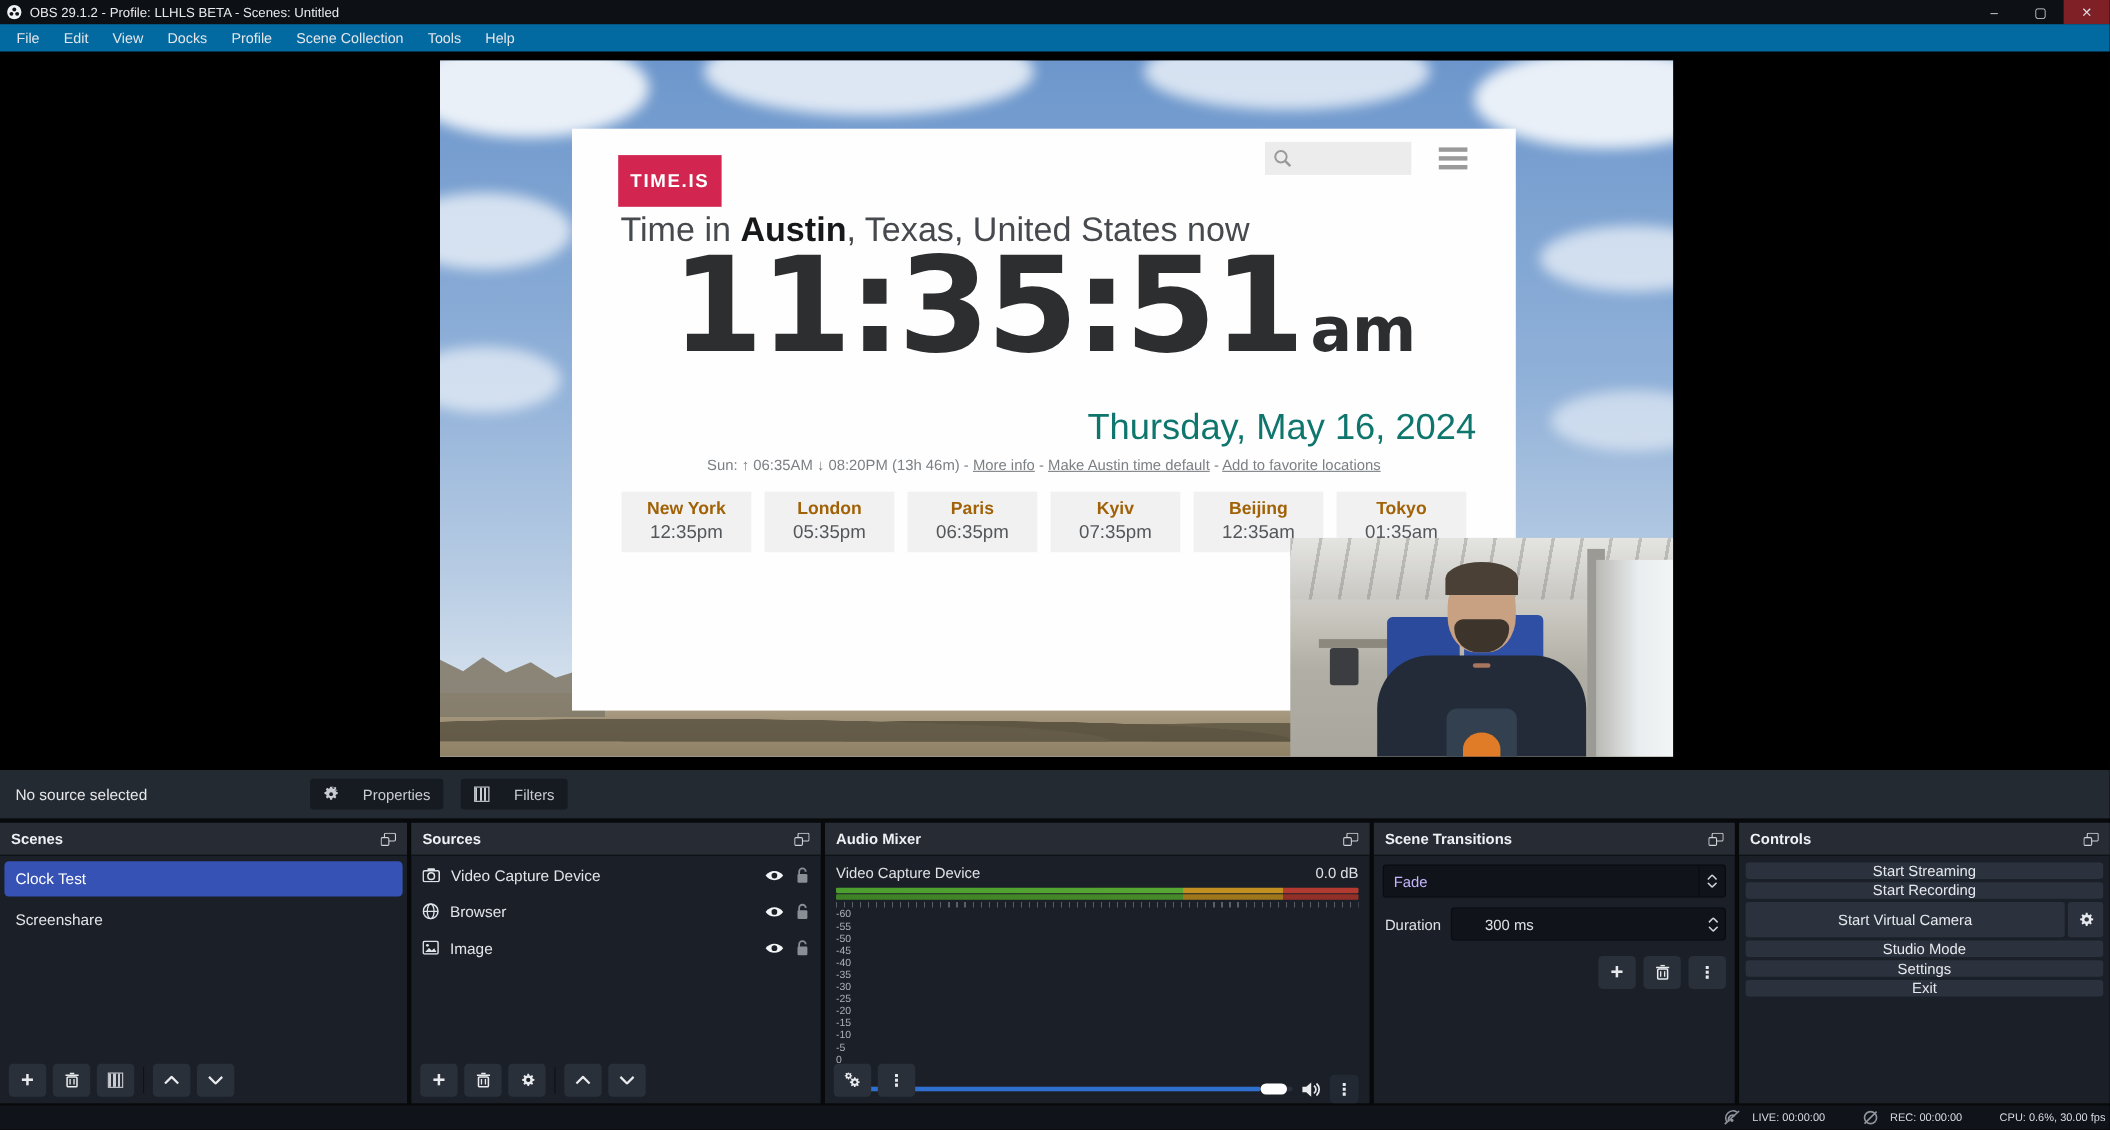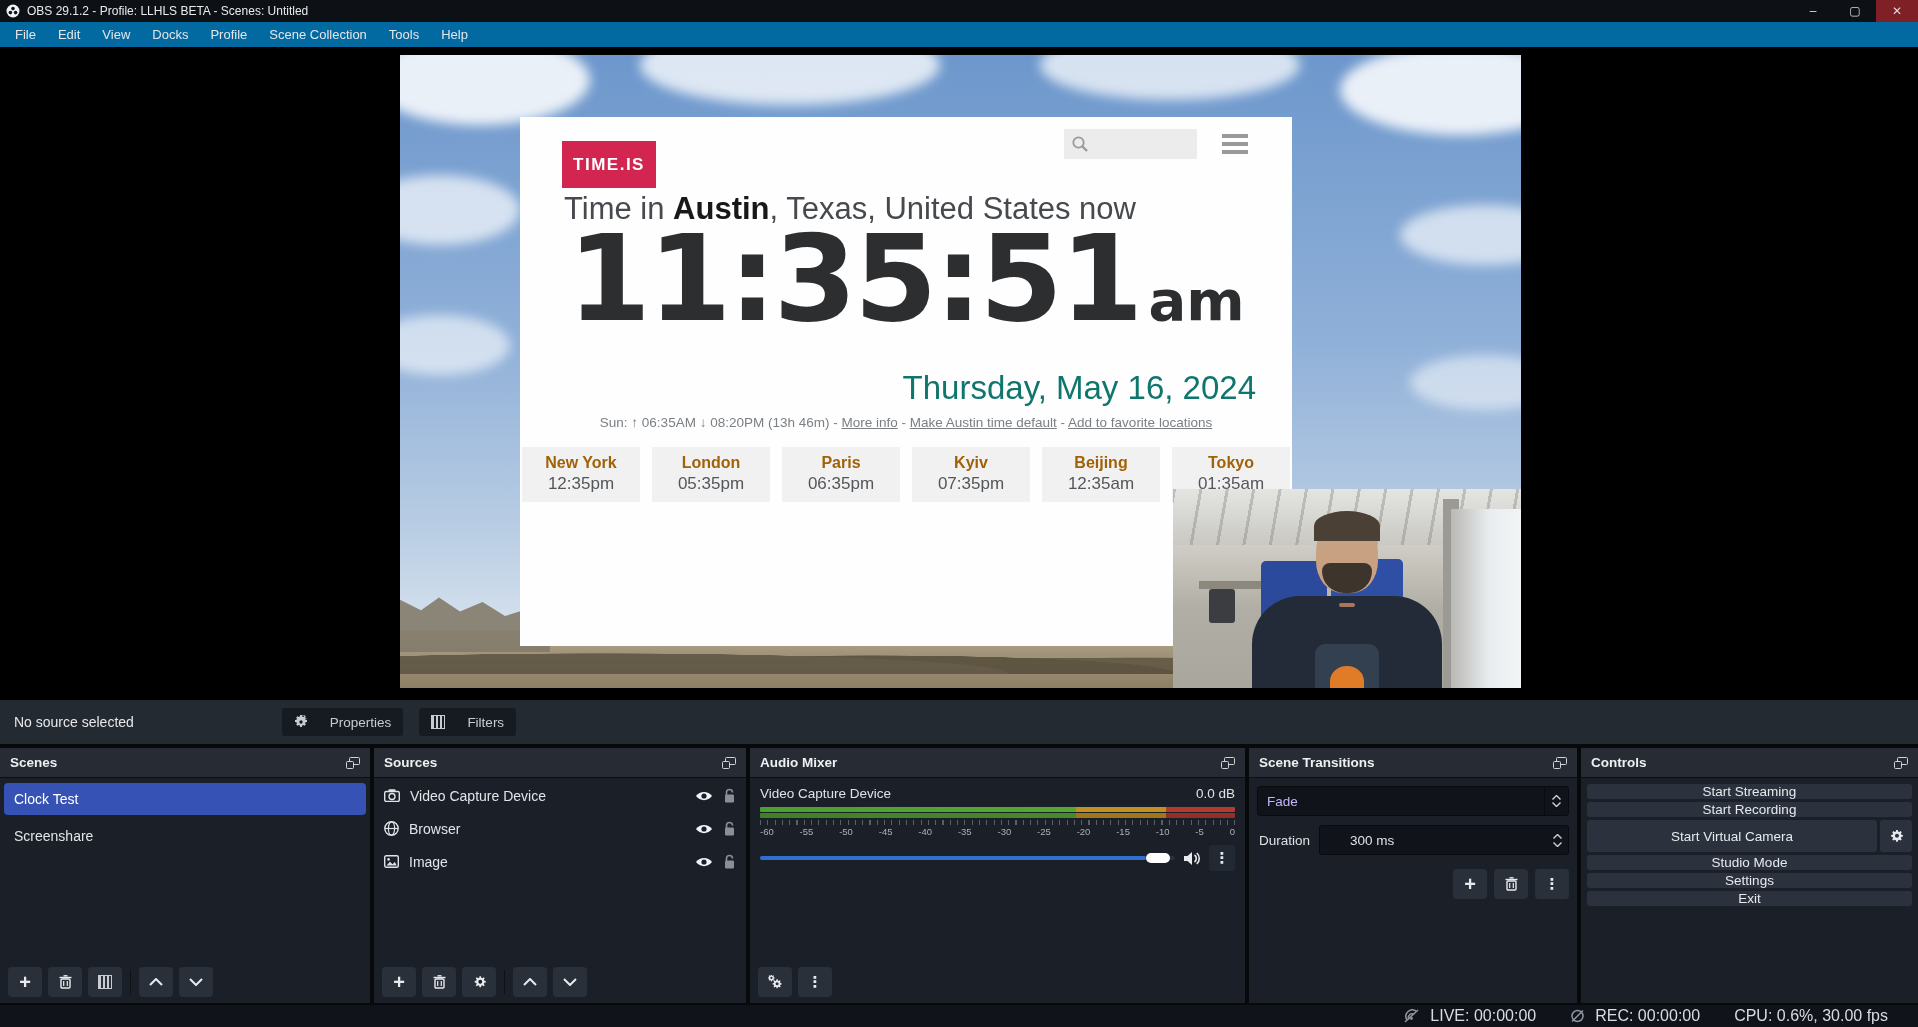--- a/index.html
+++ b/index.html
@@ -33,21 +33,21 @@
     background:
       radial-gradient(60% 100% at 18% 100%, #574f3e 0 60%, transparent 61%),
       radial-gradient(45% 90% at 42% 100%, #4f4836 0 60%, transparent 61%),
       radial-gradient(55% 80% at 66% 100%, #5a523f 0 60%, transparent 61%),
       radial-gradient(50% 95% at 88% 100%, #524b39 0 60%, transparent 61%);
     opacity:.8; }
   .mountains { position:absolute; left:0; bottom:36px; width:150px; height:58px; background:#837b6c;
     clip-path:polygon(0 100%,0 10%,14% 28%,26% 6%,40% 30%,55% 14%,70% 38%,85% 26%,100% 55%,100% 100%); opacity:.9; }
 
   
-  .browser { position:absolute; left:120px; top:62px; width:772px; height:529px; background:#fefefe; }
+  .browser { position:absolute; left:120px; top:62px; width:858px; height:529px; background:#fefefe; }
   .ti-logo { position:absolute; left:42px; top:24px; width:94px; height:47px; background:#d2254f;
     color:#fff; font-weight:bold; font-size:17px; letter-spacing:1.5px;
     display:flex; align-items:center; justify-content:center; }
   .ti-search { position:absolute; top:12px; right:95px; width:133px; height:30px; background:#ececec;
     display:flex; align-items:center; padding-left:7px; }
   .ti-burger { position:absolute; top:17px; right:44px; width:26px; height:20px;
     display:flex; flex-direction:column; justify-content:space-between; }
   .ti-burger div { height:4px; background:#9a9a9a; }
   .ti-heading { position:absolute; left:44px; top:74px; font-size:31px; color:#46494d; }
   .ti-heading b { color:#17181a; font-weight:bold; }
@@ -130,21 +130,21 @@
   
   .mix-name-row { display:flex; justify-content:space-between; align-items:center;
     padding:8px 10px 4px; color:#dfe1e5; font-size:13.5px; }
   .meter { margin:2px 10px 0; }
   .meter-bar { height:5px; border-radius:1px;
     background:linear-gradient(90deg,#4c9e2e 0%, #57a832 66.5%, #c29021 66.5%, #c29021 85.5%, #b23a31 85.5%, #b23a31 100%); }
   .meter-bar.b2 { margin-top:1px; filter:brightness(.82); }
   .meter-ticks { height:5px; margin-top:2px;
     background:repeating-linear-gradient(90deg,#596068 0 1px, transparent 1px 7.3px); }
   .meter-labels { display:flex; justify-content:space-between; margin-top:1px;
-    color:#aab0b8; font-size:9.5px; }
+    color:#aab0b8; font-size:9.5px;flex-direction:column; }
   .vol-row { display:flex; align-items:center; margin:8px 10px 0; gap:8px; }
   .vol-track { flex:1; height:4px; background:#2b313b; border-radius:2px; position:relative; }
   .vol-fill { position:absolute; left:0; top:0; height:4px; width:93%; background:#2f6fd0; border-radius:2px; }
   .vol-handle { position:absolute; left:93%; top:-3px; width:24px; height:10px; background:#fff; border-radius:5px; }
   .dots { font-family:"DejaVu Sans", sans-serif; font-size:15px; font-weight:bold; color:#e8eaed; }
 
   
   .combo { margin:8px 8px 0; height:30px; background:#10141a; border:1px solid #090b0f;
     border-radius:3px; display:flex; align-items:center; color:#c4b5fd; font-size:13.5px; }
   .combo .val { flex:1; padding-left:9px; }
@@ -160,22 +160,22 @@
 
   
   .ctrl-body { padding:6px 6px 0; display:flex; flex-direction:column; gap:3px; }
   .cbtn-row { display:flex; gap:3px; }
   .ctrl-btn { flex:1; height:32px; background:#2c323d; border-radius:3px; color:#e6e9ed;
     font-size:13.5px; display:flex; align-items:center; justify-content:center; }
   .ctrl-gear { flex:0 0 32px; }
 
   
   .statusbar { position:absolute; left:0; top:1005px; width:1918px; height:22px; background:#10141a;
-    display:flex; align-items:center; justify-content:flex-end; gap:10px; padding-right:30px;
-    color:#d8dbe0; font-size:16px; }
+    display:flex; align-items:center; justify-content:flex-end; gap:10px; padding-right:4px;
+    color:#d8dbe0; font-size:10px; }
   .statusbar .gap { width:14px; }
   svg { display:block; }
 </style>
 </head>
 <body>
 
 <div class="app">
 
   <div class="titlebar">
     <span class="obs-logo">

